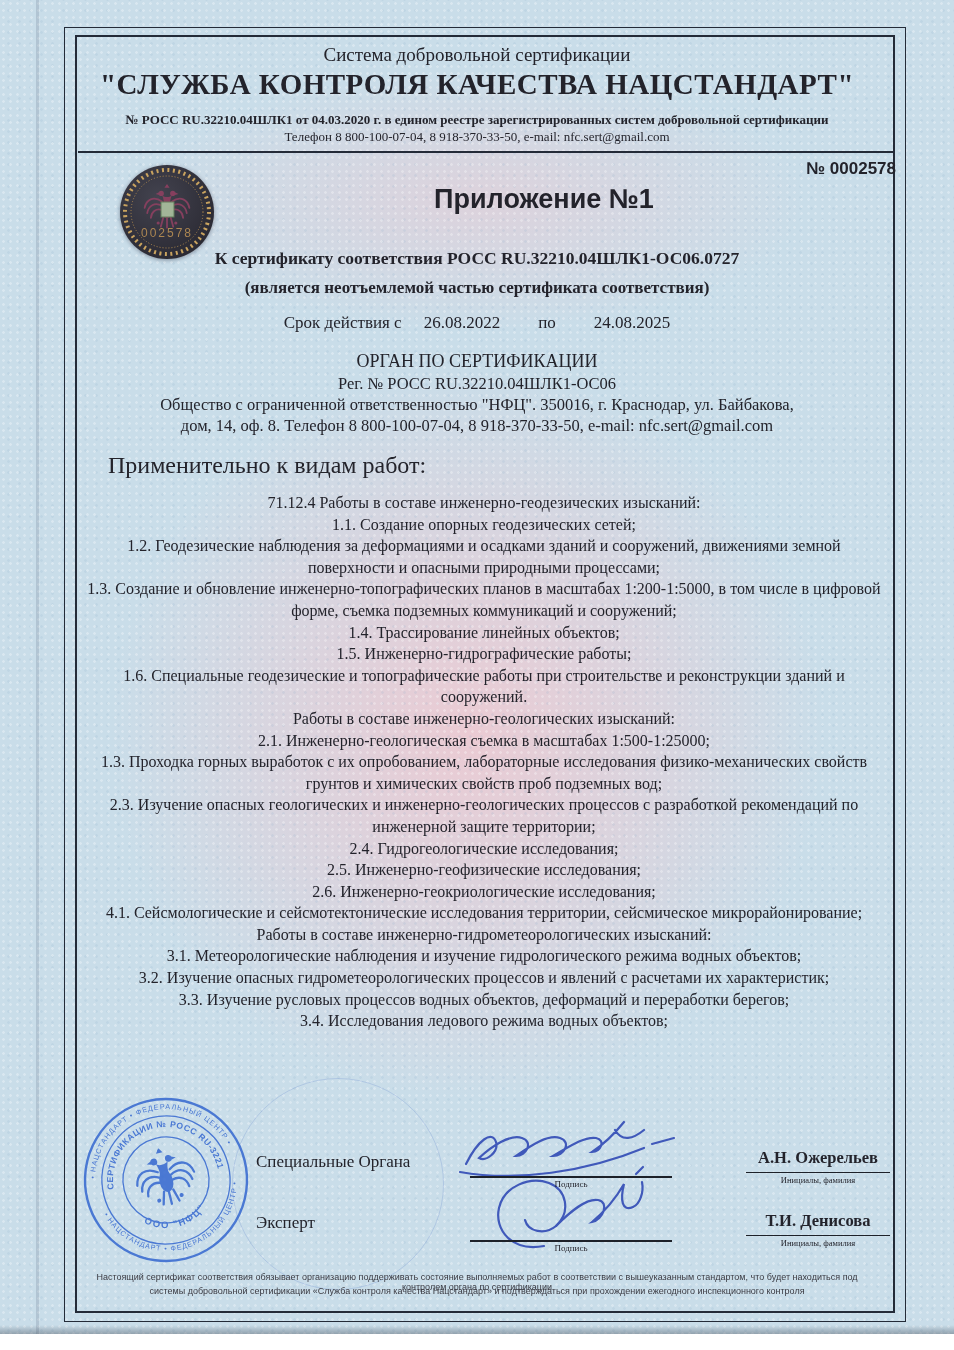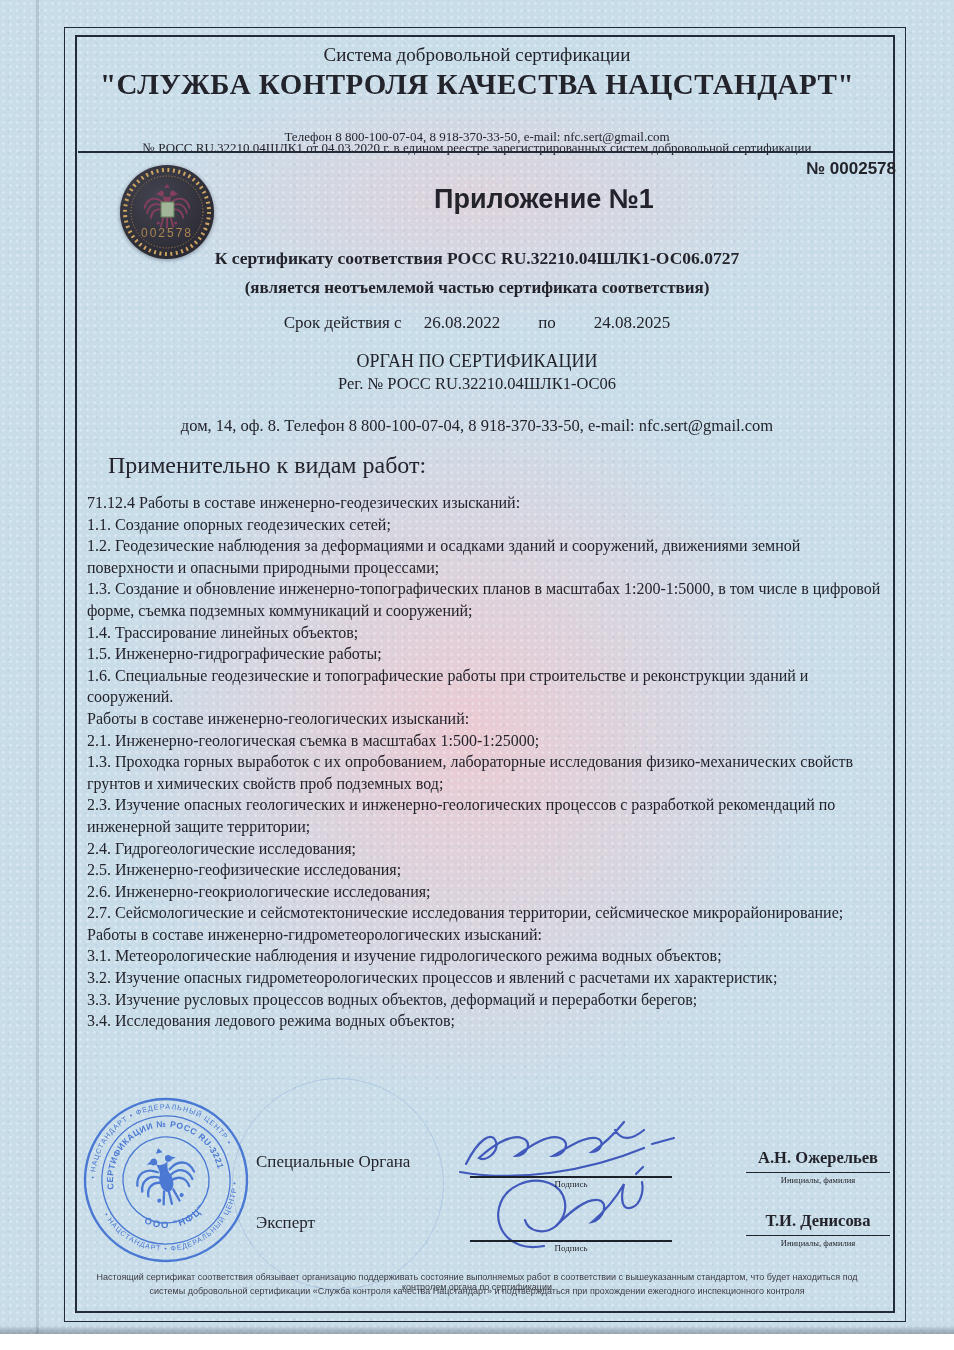--- a/index.html
+++ b/index.html
@@ -28,21 +28,21 @@
   .frame-outer { position:absolute; left:64px; top:27px; width:842px; height:1295px;
     border:1.5px solid #242b38; }
   .frame-inner { position:absolute; left:75px; top:35px; width:820px; height:1278px;
     border:2.5px solid #242b38; }
 
   .abs { position:absolute; }
   .ctr { left:79px; width:796px; text-align:center; }
 
   .sys-line   { top:44px;  font-size:19px; }
   .org-title  { top:68px;  font-size:29px; font-weight:bold; letter-spacing:.5px; }
-  .reg-line   { top:112px; font-size:13px; font-weight:normal;margin-top:28px; }
+  .reg-line   { top:112px; font-size:13px; font-weight:bold; }
   .contact-line { top:129px; font-size:13px; }
   .header-rule { top:151px; left:78px; width:816px; border-top:2px solid #242b38; }
 
   .cert-number { top:159px; right:58px; font-size:17px; font-weight:bold;
     font-family:"Liberation Sans", sans-serif; }
 
   .appendix-title { top:184px; left:144px; width:800px; text-align:center;
     font-family:"Liberation Sans", sans-serif; font-size:27px; font-weight:bold; }
 
   .to-cert   { top:248px; font-size:17.5px; font-weight:bold; }
@@ -51,21 +51,21 @@
   .validity .gap-s { display:inline-block; width:22px; }
   .validity .gap-m { display:inline-block; width:38px; }
 
   .cb-heading { top:351px; font-size:18px; font-weight:normal; }
   .cb-reg     { top:374px; font-size:16.5px; }
   .cb-addr1   { top:395px; font-size:16.5px; }
   .cb-addr2   { top:416px; font-size:16.5px; }
 
   .works-heading { top:452px; left:108px; font-size:24px; font-weight:normal; }
   .works-list { top:492px; left:87px; width:794px; font-size:16px; line-height:21.6px; }
-  .works-list p { margin:0; }
+  .works-list p { margin:0;text-align:center; }
 
   .hologram { left:119px; top:164px; width:96px; height:96px;
     filter:drop-shadow(0 1px 2px rgba(20,20,40,.4)); }
 
   .round-stamp { left:80px; top:1094px; width:172px; height:172px; opacity:.92; }
   .ghost-circle { left:232px; top:1078px; width:212px; height:212px; border-radius:50%;
     border:1.5px solid rgba(80,120,200,.22); }
 
   .role-head  { left:256px; top:1152px; font-size:17px; }
   .role-expert{ left:256px; top:1213px; font-size:17px; }
@@ -153,39 +153,40 @@
   <div class="abs appendix-title">Приложение №1</div>
   <div class="abs ctr to-cert">К сертификату соответствия  РОСС RU.32210.04ШЛК1-ОС06.0727</div>
   <div class="abs ctr integral">(является неотъемлемой частью сертификата соответствия)</div>
 
   <div class="abs ctr validity">
     <span>Срок действия с</span><span class="gap-s"></span><span>26.08.2022</span><span class="gap-m"></span><span>по</span><span class="gap-m"></span><span>24.08.2025</span>
   </div>
 
   <div class="abs ctr cb-heading">ОРГАН ПО СЕРТИФИКАЦИИ</div>
   <div class="abs ctr cb-reg">Рег. № РОСС RU.32210.04ШЛК1-ОС06</div>
+  <div class="abs ctr cb-addr1">Общество с ограниченной ответственностью "НФЦ". 350016, г. Краснодар, ул. Байбакова,</div>
   <div class="abs ctr cb-addr2">дом, 14, оф. 8. Телефон 8 800-100-07-04, 8 918-370-33-50, e-mail: nfc.sert@gmail.com</div>
 
   <div class="abs works-heading">Применительно к видам работ:</div>
   <div class="abs works-list">
     <p>71.12.4 Работы в составе инженерно-геодезических изысканий:</p>
     <p>1.1. Создание опорных геодезических сетей;</p>
     <p>1.2. Геодезические наблюдения за деформациями и осадками зданий и сооружений, движениями земной поверхности и опасными природными процессами;</p>
     <p>1.3. Создание и обновление инженерно-топографических планов в масштабах 1:200-1:5000, в том числе в цифровой форме, съемка подземных коммуникаций и сооружений;</p>
     <p>1.4. Трассирование линейных объектов;</p>
     <p>1.5. Инженерно-гидрографические работы;</p>
     <p>1.6. Специальные геодезические и топографические работы при строительстве и реконструкции зданий и сооружений.</p>
     <p>Работы в составе инженерно-геологических изысканий:</p>
     <p>2.1. Инженерно-геологическая съемка в масштабах 1:500-1:25000;</p>
     <p>1.3. Проходка горных выработок с их опробованием, лабораторные исследования физико-механических свойств грунтов и химических свойств проб подземных вод;</p>
     <p>2.3. Изучение опасных геологических и инженерно-геологических процессов с разработкой рекомендаций по инженерной защите территории;</p>
     <p>2.4. Гидрогеологические исследования;</p>
     <p>2.5. Инженерно-геофизические исследования;</p>
     <p>2.6. Инженерно-геокриологические исследования;</p>
-    <p>2.7. Сейсмологические и сейсмотектонические исследования территории, сейсмическое микрорайонирование;</p>
+    <p>4.1. Сейсмологические и сейсмотектонические исследования территории, сейсмическое микрорайонирование;</p>
     <p>Работы в составе инженерно-гидрометеорологических изысканий:</p>
     <p>3.1. Метеорологические наблюдения и изучение гидрологического режима водных объектов;</p>
     <p>3.2. Изучение опасных гидрометеорологических процессов и явлений с расчетами их характеристик;</p>
     <p>3.3. Изучение русловых процессов водных объектов, деформаций и переработки берегов;</p>
     <p>3.4. Исследования ледового режима водных объектов;</p>
   </div>
 
   <div class="abs ghost-circle"></div>
   <svg class="abs round-stamp" viewBox="0 0 172 172">
     <g transform="translate(86,86) rotate(-14)" style="color:#3064cf" opacity="0.9">

